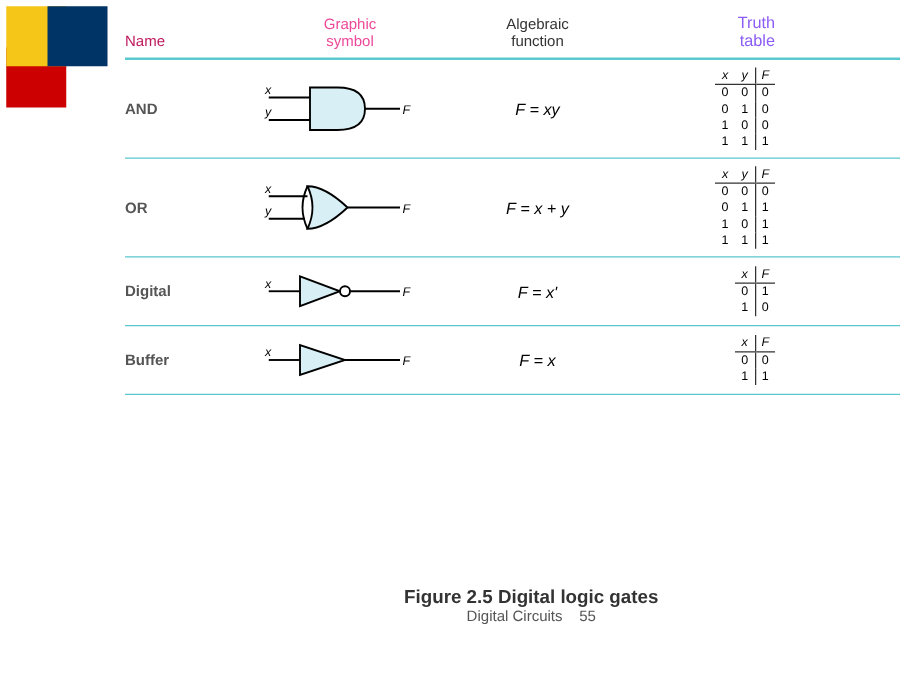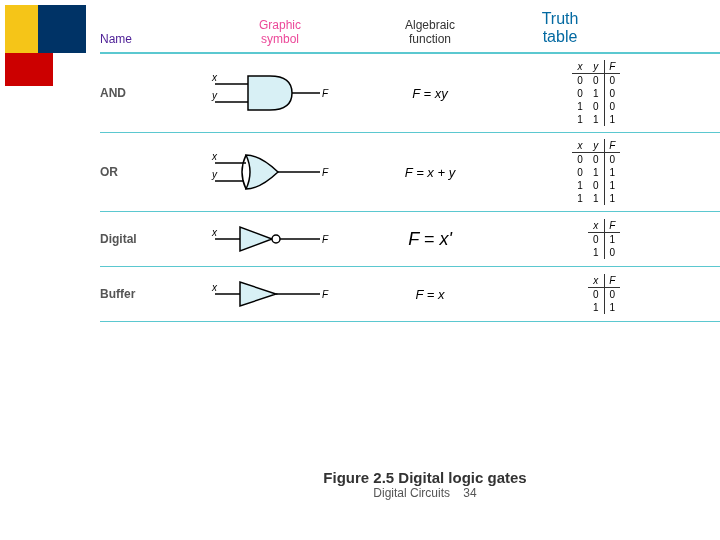--- a/index.html
+++ b/index.html
@@ -52,24 +52,24 @@
 
     
     .header-row {
       display: flex;
       border-bottom: 2px solid #5bc8d0;
       padding-bottom: 6px;
       margin-top: 10px;
       margin-bottom: 0;
       align-items: flex-end;
     }
-    .col-name { width: 100px; text-align: left; font-size: 12px; color: #4c1d95; }
+    .col-name { width: 100px; text-align: left; font-size: 12px; color: #be185d; }
     .col-graphic { width: 160px; text-align: center; font-size: 12px; color: #ec4899; }
     .col-algebraic { width: 140px; text-align: center; font-size: 12px; color: #333; }
-    .col-truth { width: 120px; text-align: center; font-size: 16px; color: #0369a1; }
+    .col-truth { width: 120px; text-align: right; font-size: 13px; color: #8b5cf6; }
 
     
     .gate-row {
       display: flex;
       align-items: center;
       border-bottom: 1px solid #5bc8d0;
       padding: 6px 0;
       min-height: 70px;
     }
 
@@ -255,21 +255,21 @@
         <text x="2" y="17" font-size="10" font-style="italic">x</text>
 
         <polygon points="30,8 30,32 62,20" fill="#d8f0f5" stroke="#000" stroke-width="1.5"></polygon>
 
         <circle cx="66" cy="20" r="4" fill="#fff" stroke="#000" stroke-width="1.5"></circle>
 
         <line x1="70" y1="20" x2="110" y2="20" stroke="#000" stroke-width="1.5"></line>
         <text x="112" y="24" font-size="10" font-style="italic">F</text>
       </svg>
     </div>
-    <div class="gate-algebraic" style="font-style:italic; font-size:18px;">
+    <div class="gate-algebraic" style="font-style:italic; font-size:13px;">
       <em>F</em> = <em>x</em>'
     </div>
     <div class="gate-truth">
       <table class="truth-table">
         <thead>
           <tr>
             <th><em>x</em></th>
             <th class="col-sep"><em>F</em></th>
           </tr>
         </thead>
@@ -324,16 +324,16 @@
         </tbody>
       </table>
     </div>
   </div>
 
   <div class="caption-area">
     <div class="figure-caption">Figure 2.5  Digital logic gates</div>
     <div class="slide-info">
       <span>Digital Circuits</span>
       &nbsp;&nbsp;
-      <span>34</span>
+      <span>55</span>
     </div>
   </div>
 </div>
 
 </body></html>

